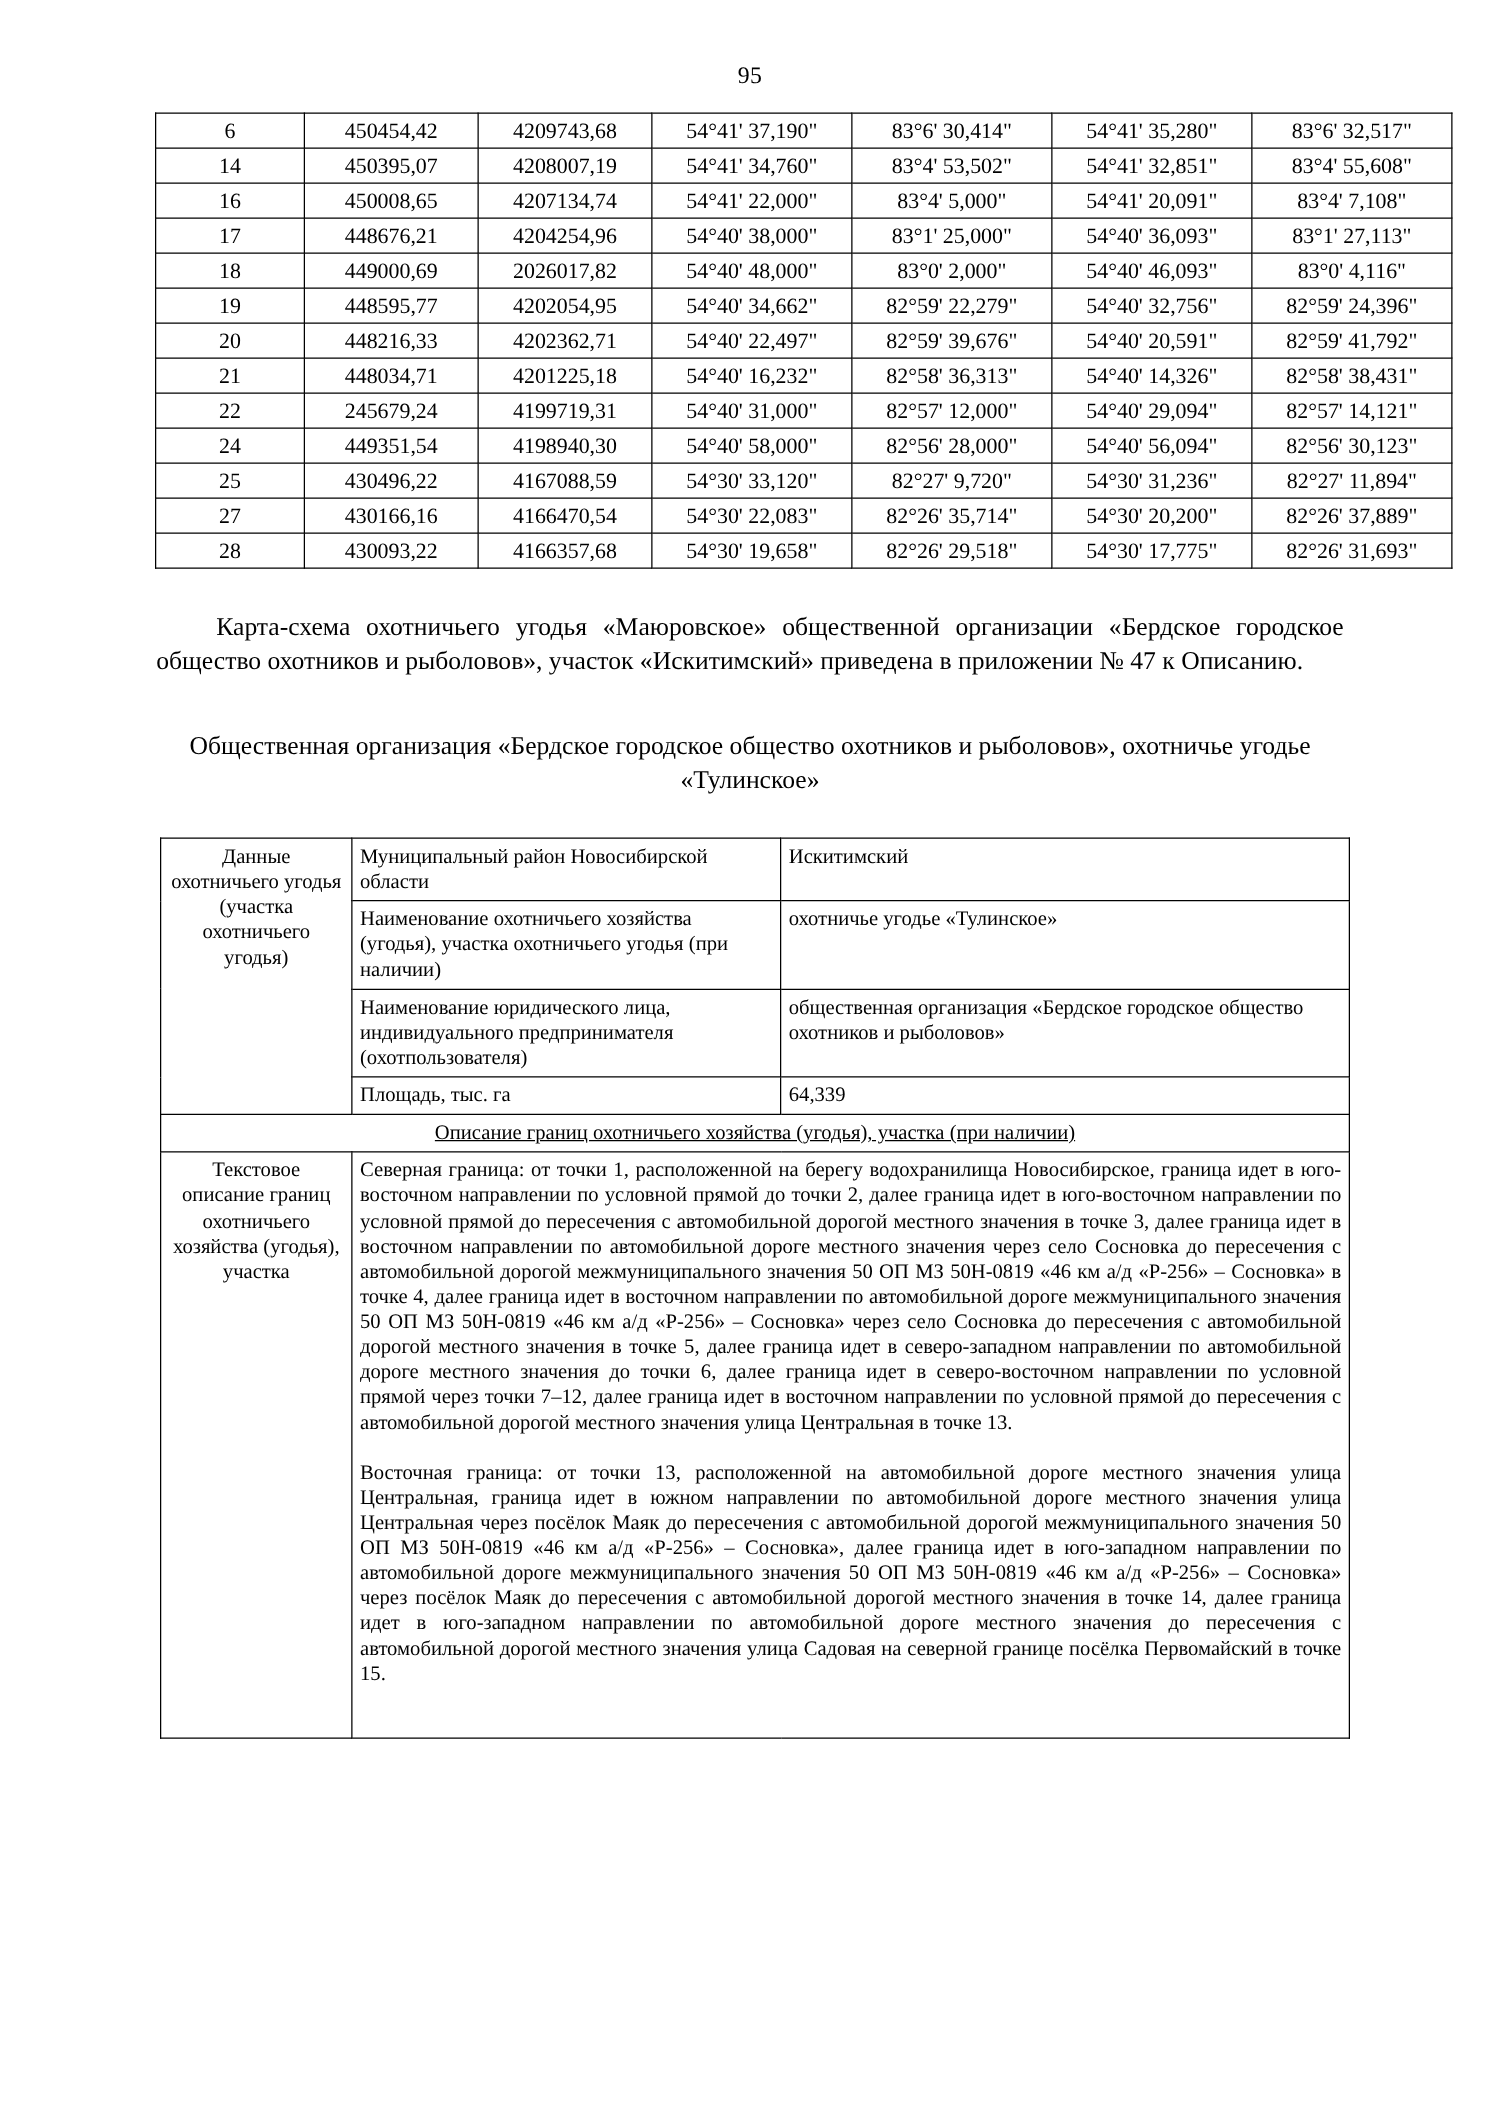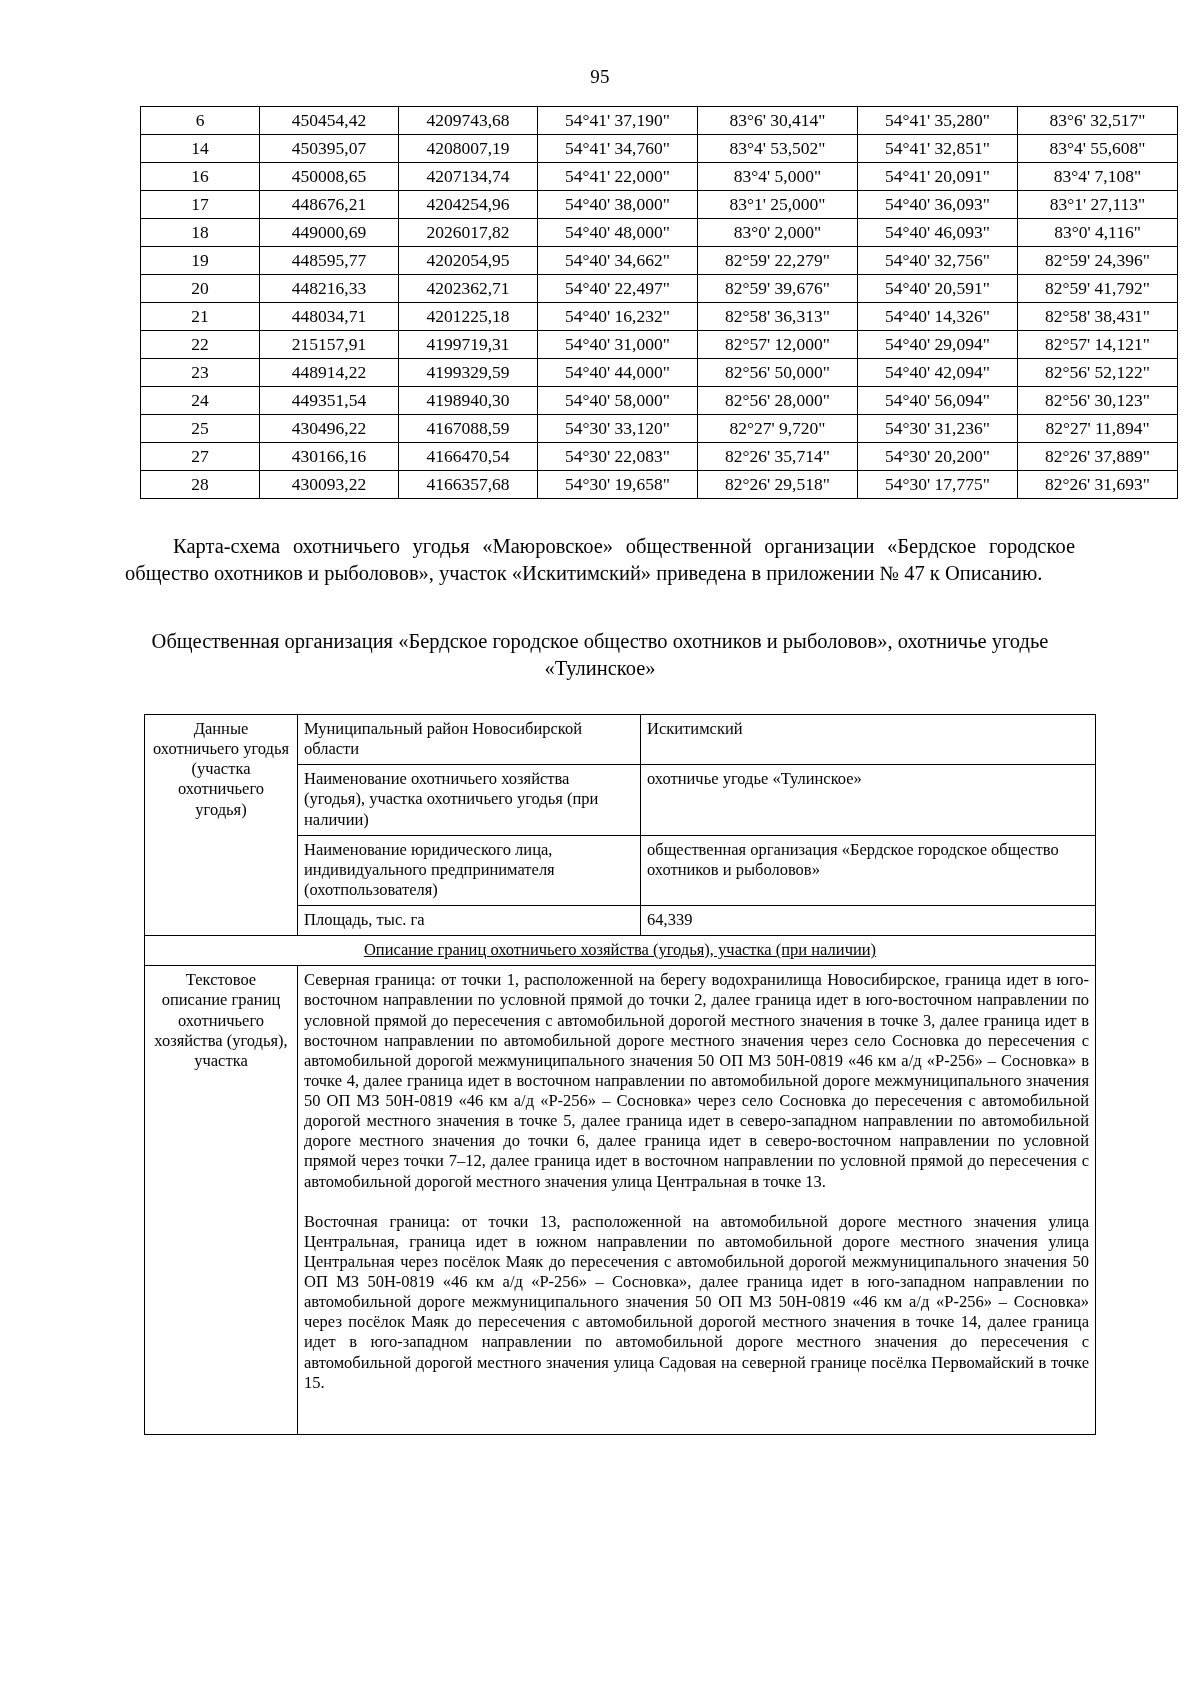--- a/index.html
+++ b/index.html
@@ -14,21 +14,21 @@
     font-family: "Liberation Serif", "DejaVu Serif", serif;
     color: #000000;
     position: relative;
     overflow: hidden;
   }
   .page {
     position: relative;
     width: 1200px;
     height: 1697px;
     box-sizing: border-box;
-    padding: 16px;
+    padding: 0;
   }
   .page-number {
     text-align: center;
     font-size: 19px;
     margin: 0;
     padding-top: 50px;
     padding-bottom: 18px;
     letter-spacing: 0.2px;
   }
   table.coords {
@@ -193,35 +193,26 @@
           <td class="c-num">21</td>
           <td class="c-x">448034,71</td>
           <td class="c-y">4201225,18</td>
           <td class="c-d">54°40' 16,232"</td>
           <td class="c-d">82°58' 36,313"</td>
           <td class="c-d">54°40' 14,326"</td>
           <td class="c-d">82°58' 38,431"</td>
         </tr>
         <tr>
           <td class="c-num">22</td>
-          <td class="c-x">215157,91</td>
+          <td class="c-x">245679,24</td>
           <td class="c-y">4199719,31</td>
           <td class="c-d">54°40' 31,000"</td>
           <td class="c-d">82°57' 12,000"</td>
           <td class="c-d">54°40' 29,094"</td>
           <td class="c-d">82°57' 14,121"</td>
-        </tr>
-        <tr>
-          <td class="c-num">23</td>
-          <td class="c-x">448914,22</td>
-          <td class="c-y">4199329,59</td>
-          <td class="c-d">54°40' 44,000"</td>
-          <td class="c-d">82°56' 50,000"</td>
-          <td class="c-d">54°40' 42,094"</td>
-          <td class="c-d">82°56' 52,122"</td>
         </tr>
         <tr>
           <td class="c-num">24</td>
           <td class="c-x">449351,54</td>
           <td class="c-y">4198940,30</td>
           <td class="c-d">54°40' 58,000"</td>
           <td class="c-d">82°56' 28,000"</td>
           <td class="c-d">54°40' 56,094"</td>
           <td class="c-d">82°56' 30,123"</td>
         </tr>

